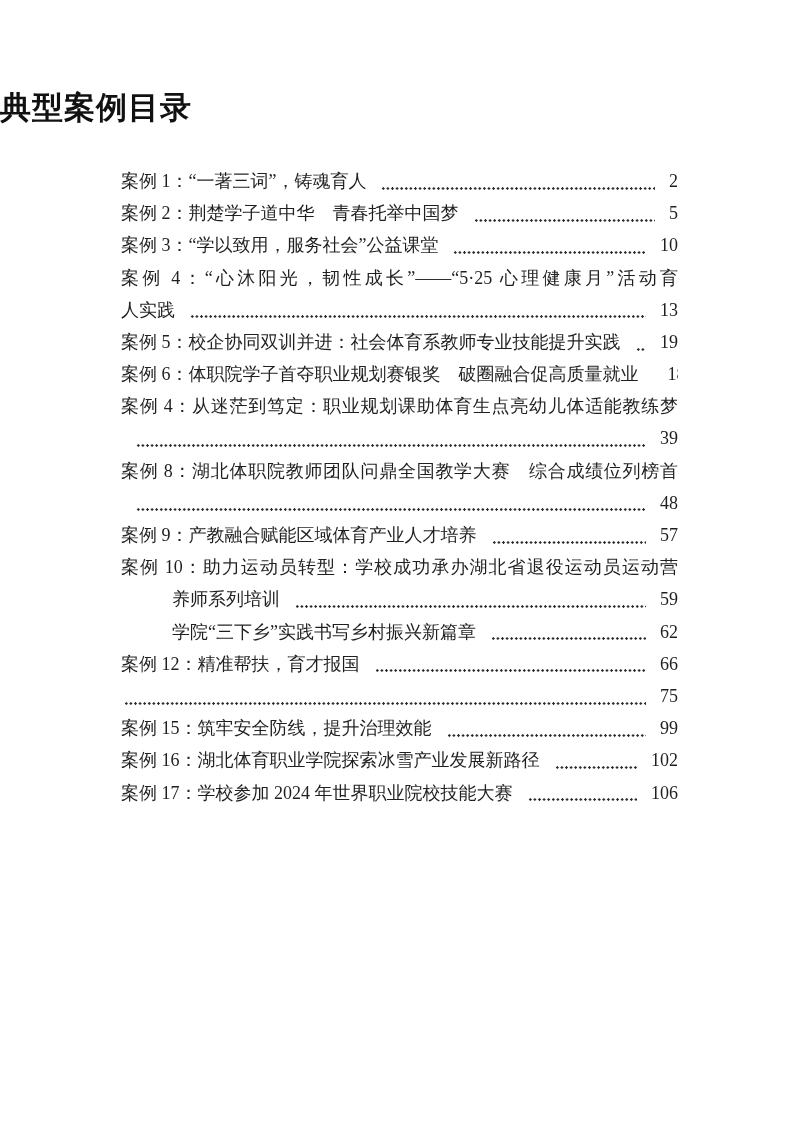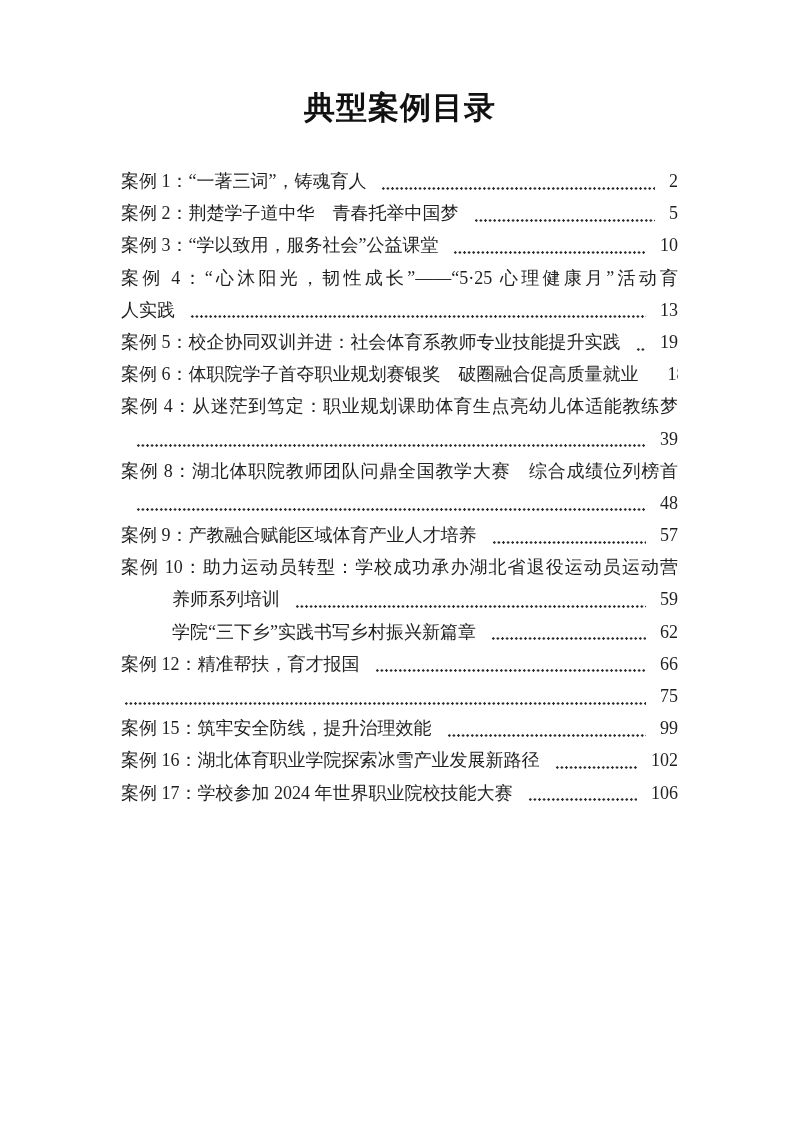--- a/index.html
+++ b/index.html
@@ -11,37 +11,37 @@
     background: #ffffff;
     font-family: "Liberation Serif", "DejaVu Serif", serif;
     color: #1f1f1f;
     overflow: hidden;
   }
   .doc-title {
     position: absolute;
     top: 90px;
     left: 0;
     right: 0;
-    text-align: center;
+    text-align: left;
     font-size: 31px;
     line-height: 36px;
     font-weight: 700;
     color: #111111;
     letter-spacing: 1px;
   }
   .toc {
     position: absolute;
     top: 165px;
     left: 121px;
     width: 557px;
     font-size: 18px;
   }
   .row {
     display: flex;
-    align-items: center;
+    align-items: flex-end;
     height: 32.2px;
     line-height: 32.2px;
     overflow: hidden;
     gap: 12px;
   }
   .row .text {
     white-space: pre;
     flex: 0 0 auto;
   }
   .row .leader {

